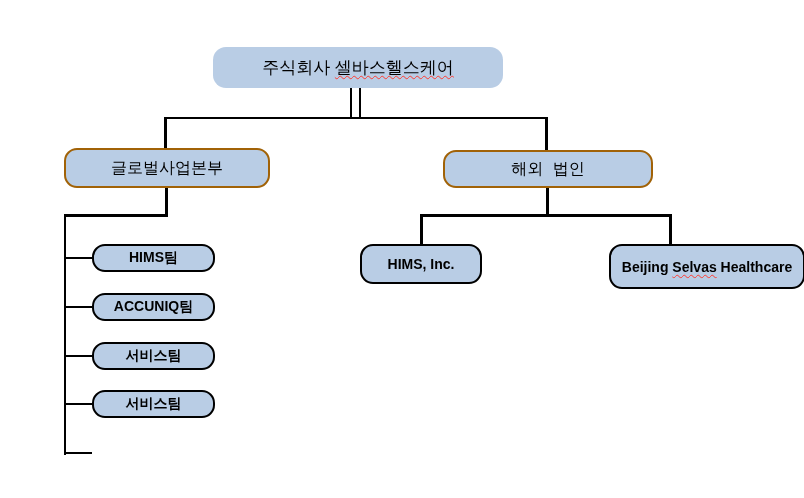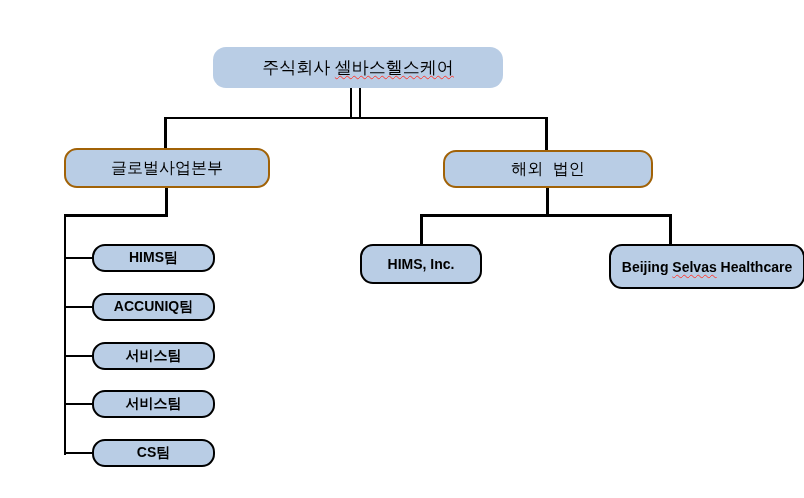--- a/index.html
+++ b/index.html
@@ -121,23 +121,20 @@
   </div>
   <div class="node node-leaf node-team-1">
     <span>ACCUNIQ팀</span>
   </div>
   <div class="node node-leaf node-team-2">
     <span>서비스팀</span>
   </div>
   <div class="node node-leaf node-team-3">
     <span>서비스팀</span>
   </div>
-  <div class="node node-leaf node-team-4">
-    <span>CS팀</span>
-  </div>
 
   <div class="node node-leaf node-hims-inc">
     <span>HIMS, Inc.</span>
   </div>
   <div class="node node-leaf node-beijing">
     <span><span>Beijing </span><span class="squiggle">Selvas</span><span> Healthcare</span></span>
   </div>
 
 </div>
 

